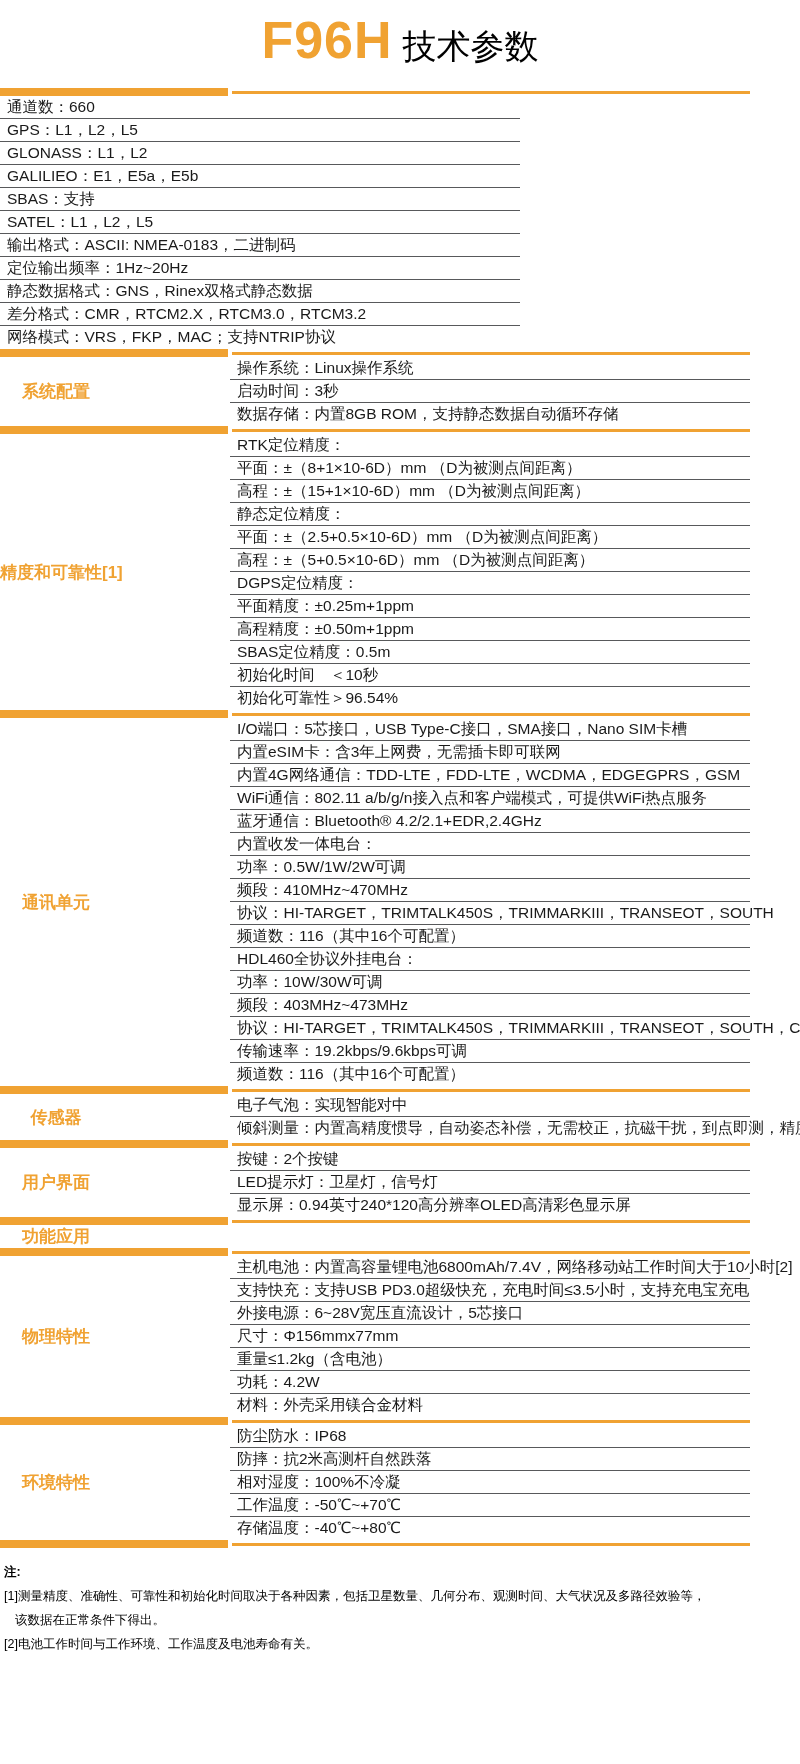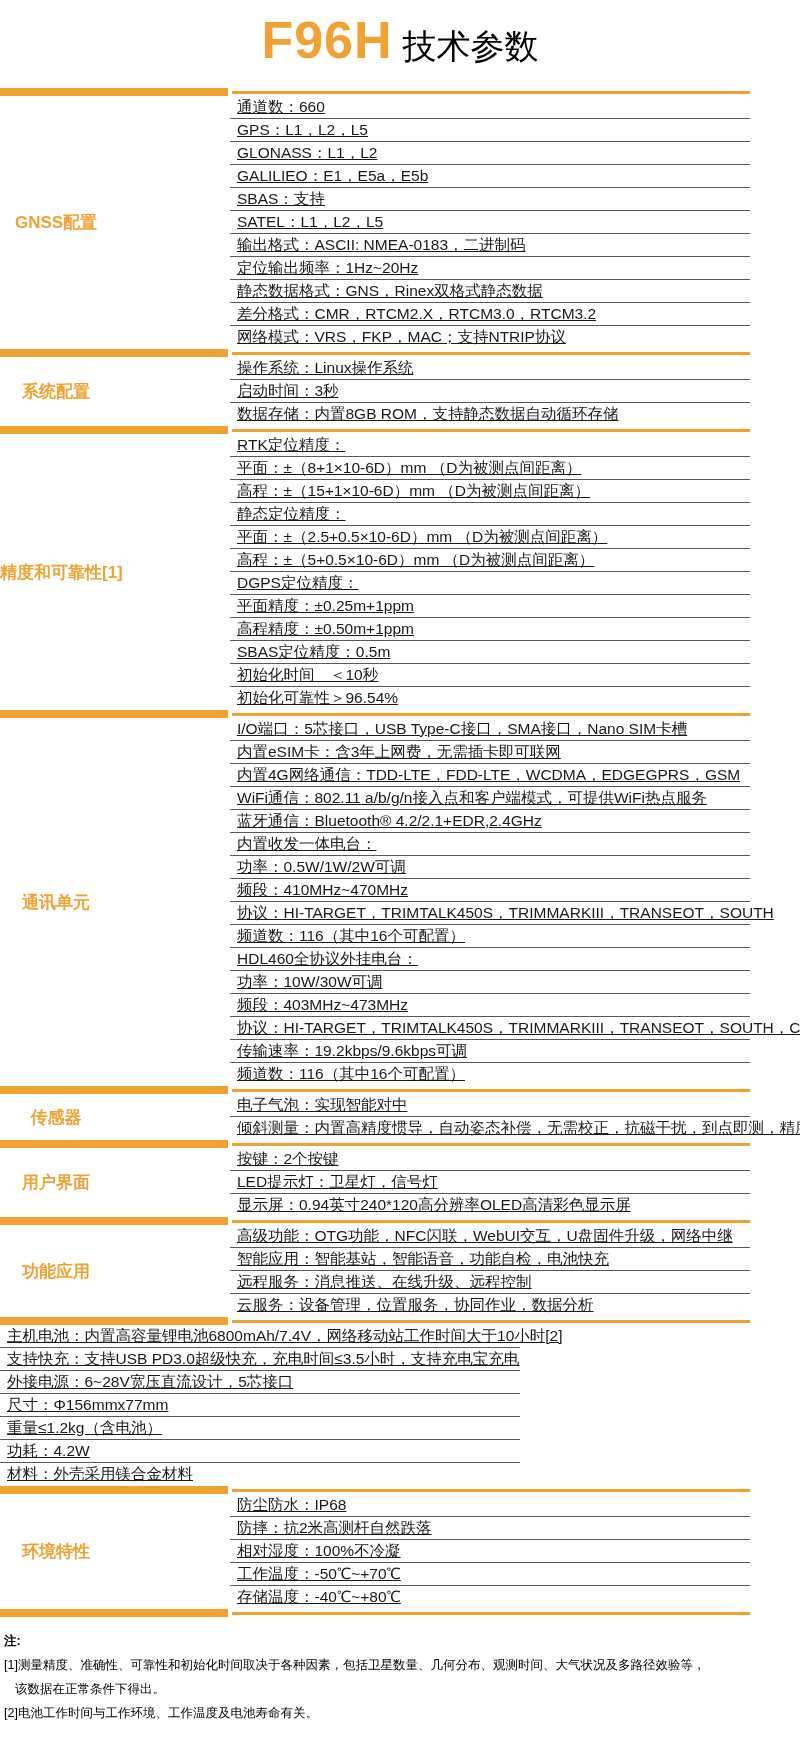--- a/index.html
+++ b/index.html
@@ -29,21 +29,21 @@
   .div-left { width:228px; height:8px; background:var(--accent); flex:0 0 auto; }
   .div-right { width:518px; height:3px; background:var(--accent); flex:0 0 auto; margin-left:4px; }
 
   
   .section { display:flex; }
   .label-col { width:230px; flex:0 0 auto; display:flex; align-items:center; }
   .section-label {
     width:112px; text-align:center; white-space:nowrap;
     color:var(--accent); font-weight:700; font-size:17px;
   }
-  .rows { width:520px; flex:0 0 auto;text-decoration:underline; }
+  .rows { width:520px; flex:0 0 auto; }
   .spec-row {
     height:23px; display:flex; align-items:center;
     border-bottom:1px solid var(--line);
     font-size:15.5px; padding-left:7px; white-space:nowrap; overflow:visible;
     color:var(--text);
   }
   .spec-row:last-child { border-bottom:none; }
 
   
   .footnotes { margin-top:12px; padding-left:4px; font-size:12.5px; color:#000; }
@@ -60,23 +60,20 @@
     <span class="title-model">F96H</span>
     <span class="title-suffix">技术参数</span>
   </div>
 
   <div>
       <div class="divider">
         <div class="div-left"></div>
         <div class="div-right"></div>
       </div>
       <div class="section">
-        <div class="label-col">
-          <div class="section-label">GNSS配置</div>
-        </div>
         <div class="rows">
           <div class="spec-row">通道数：660</div>
           <div class="spec-row">GPS：L1，L2，L5</div>
           <div class="spec-row">GLONASS：L1，L2</div>
           <div class="spec-row">GALILIEO：E1，E5a，E5b</div>
           <div class="spec-row">SBAS：支持</div>
           <div class="spec-row">SATEL：L1，L2，L5</div>
           <div class="spec-row">输出格式：ASCII: NMEA-0183，二进制码</div>
           <div class="spec-row">定位输出频率：1Hz~20Hz</div>
           <div class="spec-row">静态数据格式：GNS，Rinex双格式静态数据</div>
@@ -176,32 +173,29 @@
         </div>
       </div>
       <div class="divider">
         <div class="div-left"></div>
         <div class="div-right"></div>
       </div>
       <div class="section">
         <div class="label-col">
           <div class="section-label">功能应用</div>
         </div>
-        <div class="rows">
-          <div class="spec-row">高级功能：OTG功能，NFC闪联，WebUI交互，U盘固件升级，网络中继</div>
-          <div class="spec-row">智能应用：智能基站，智能语音，功能自检，电池快充</div>
-          <div class="spec-row">远程服务：消息推送、在线升级、远程控制</div>
-          <div class="spec-row">云服务：设备管理，位置服务，协同作业，数据分析</div>
-        </div>
-      </div>
-      <div class="divider">
-        <div class="div-left"></div>
-        <div class="div-right"></div>
-      </div>
-      <div class="section">
+      </div>
+      <div class="divider">
+        <div class="div-left"></div>
+        <div class="div-right"></div>
+      </div>
+      <div class="section">
+        <div class="label-col">
+          <div class="section-label">物理特性</div>
+        </div>
         <div class="rows">
           <div class="spec-row">主机电池：内置高容量锂电池6800mAh/7.4V，网络移动站工作时间大于10小时[2]</div>
           <div class="spec-row">支持快充：支持USB PD3.0超级快充，充电时间≤3.5小时，支持充电宝充电</div>
           <div class="spec-row">外接电源：6~28V宽压直流设计，5芯接口</div>
           <div class="spec-row">尺寸：Φ156mmx77mm</div>
           <div class="spec-row">重量≤1.2kg（含电池）</div>
           <div class="spec-row">功耗：4.2W</div>
           <div class="spec-row">材料：外壳采用镁合金材料</div>
         </div>
       </div>

